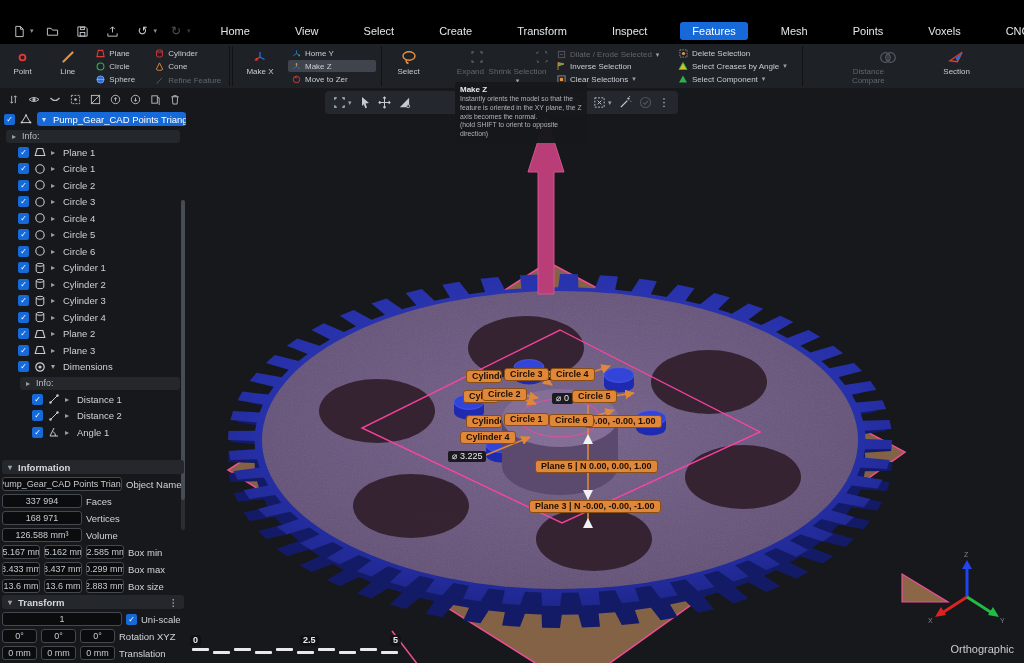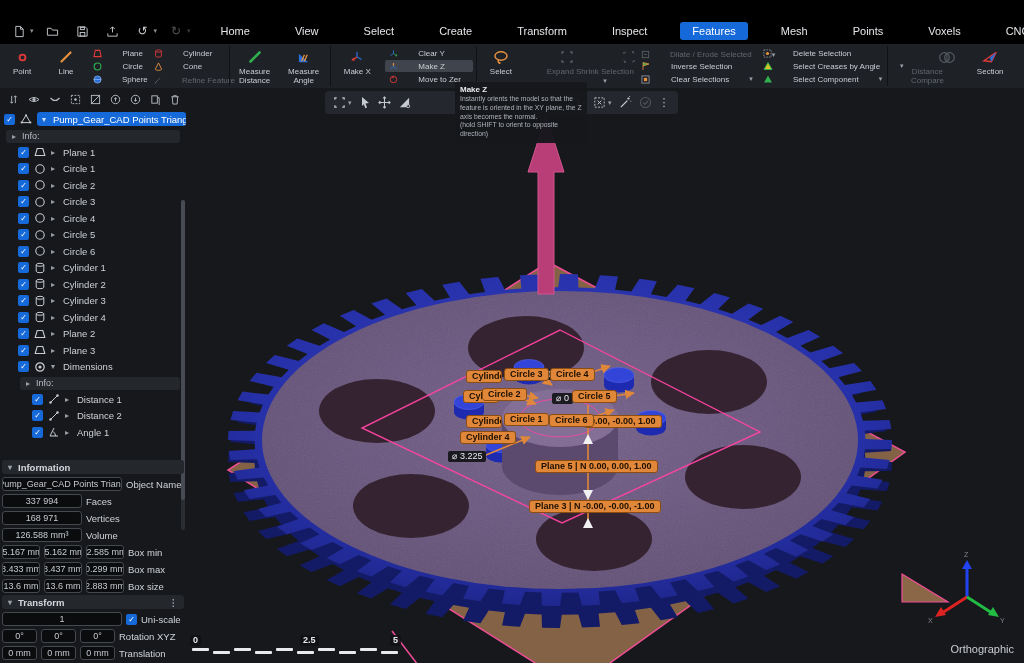--- a/index.html
+++ b/index.html
@@ -23,21 +23,21 @@
   .sicon{position:absolute;right:4px;top:2px;}
   .helpicon{width:13px;height:13px;border-radius:50%;background:#3a3e45;color:#d6d9de;font-size:9px;display:flex;align-items:center;justify-content:center;margin-right:10px;}
   .collapseicon{color:#c8ccd2;font-size:13px;margin-right:10px;}
   
   .ribbon{position:absolute;left:0;top:44px;width:1024px;height:44px;background:#1e2126;display:flex;align-items:stretch;border-bottom:1px solid #0a0b0d;}
   .rdiv{width:1px;background:#101215;margin:2px 1px;}
   .rgroup{display:flex;align-items:stretch;}
   .rbtn{display:flex;flex-direction:column;align-items:center;justify-content:flex-start;padding-top:5px;font-size:8px;color:#c9cdd3;text-align:center;line-height:1.15;}
   .rbtn .ric{height:16px;display:flex;align-items:center;justify-content:center;margin-bottom:2px;}
   .rstack{display:flex;flex-direction:column;justify-content:center;gap:1px;padding:2px 2px;}
-  .rsm{display:flex;align-items:center;gap:20px;font-size:8px;color:#c9cdd3;height:12px;padding:0 3px;white-space:nowrap;}
+  .rsm{display:flex;align-items:center;gap:4px;font-size:8px;color:#c9cdd3;height:12px;padding:0 3px;white-space:nowrap;}
   .rsm .ric{width:10px;height:10px;display:flex;align-items:center;justify-content:center;}
   .rsm.hl{background:#40454d;border-radius:2px;}
   .rsm .chv,.rbtn .chv{color:#9aa0a7;font-size:7px;}
   .disab{color:#62676e !important;align-items:flex-end;}
   .disab svg *{stroke:#565b62 !important;fill:none !important;}
   
   .sidebar{position:absolute;left:0;top:88px;width:186px;height:575px;background:#16181b;}
   .ptool{display:flex;align-items:center;gap:9px;padding:6px 8px 2px 8px;}
   .ptool span{display:flex}
   .tree{position:relative;margin-top:3px;}
@@ -223,39 +223,20 @@
             <span class="ric">
               <svg width="9" height="9" viewBox="0 0 10 10">
                 <path d="M2 8 L8 2 M2 8 l1.5 -.4" stroke="#565b62"></path>
               </svg>
             </span>
             <span>Refine Feature</span>
           </div>
       </div>
     </div>
     <div class="rdiv"></div>
-    <div class="rgroup" style="width:100px;justify-content:space-evenly;">
-      <div class="rbtn" style="width:48px">
-        <span class="ric">
-            <svg width="14" height="14" viewBox="0 0 14 14">
-              <path d="M2.5 11.5 L11.5 2.5" stroke="#2faf4e" stroke-width="2.6" stroke-linecap="round"></path>
-            </svg>
-          </span>
-        <span>Measure Distance</span>
-      </div>
-      <div class="rbtn" style="width:50px">
-        <span class="ric">
-            <svg width="13" height="13" viewBox="0 0 14 14">
-              <path d="M2 12 L2 3 L12 12 Z" fill="#2a6fd8"></path>
-              <path d="M5 11 L8 4 M8 11 L11 4" stroke="#e8913f" stroke-width="1.4" fill="none"></path>
-            </svg>
-          </span>
-        <span>Measure Angle</span>
-      </div>
-    </div>
     <div class="rdiv"></div>
     <div class="rgroup" style="width:146px;">
       <div class="rbtn" style="width:52px">
         <span class="ric">
             <svg width="14" height="14" viewBox="0 0 14 14">
               <path d="M7 2 V7" stroke="#2a6fd8" stroke-width="1.3"></path>
               <path d="M7 7 L11.5 9.5" stroke="#2a6fd8" stroke-width="1.3"></path>
               <path d="M7 7 L2.5 10 M3.8 8.2 L2.5 10 L4.6 10.2" stroke="#e03a3a" stroke-width="1.3" fill="none"></path>
             </svg>
           </span>
@@ -263,21 +244,21 @@
       </div>
       <div class="rstack" style="width:88px">
         <div class="rsm">
             <span class="ric">
               <svg width="9" height="9" viewBox="0 0 10 10">
                 <path d="M5 1.5 V5" stroke="#2a6fd8"></path>
                 <path d="M5 5 L1.5 7.5" stroke="#2a6fd8"></path>
                 <path d="M5 5 L8.5 7.5 M7 7.5 h1.5 v-1.5" stroke="#2faf4e" fill="none"></path>
               </svg>
             </span>
-            <span>Clear Y</span>
+            <span>Home Y</span>
           </div>
         <div class="rsm hl">
             <span class="ric">
               <svg width="9" height="9" viewBox="0 0 10 10">
                 <path d="M5 1.5 V5 M4 2.5 L5 1.5 L6 2.5" stroke="#e8913f" fill="none"></path>
                 <path d="M5 5 L1.5 7.5 M5 5 L8.5 7.5" stroke="#2a6fd8" fill="none"></path>
               </svg>
             </span>
             <span>Make Z</span>
           </div>

